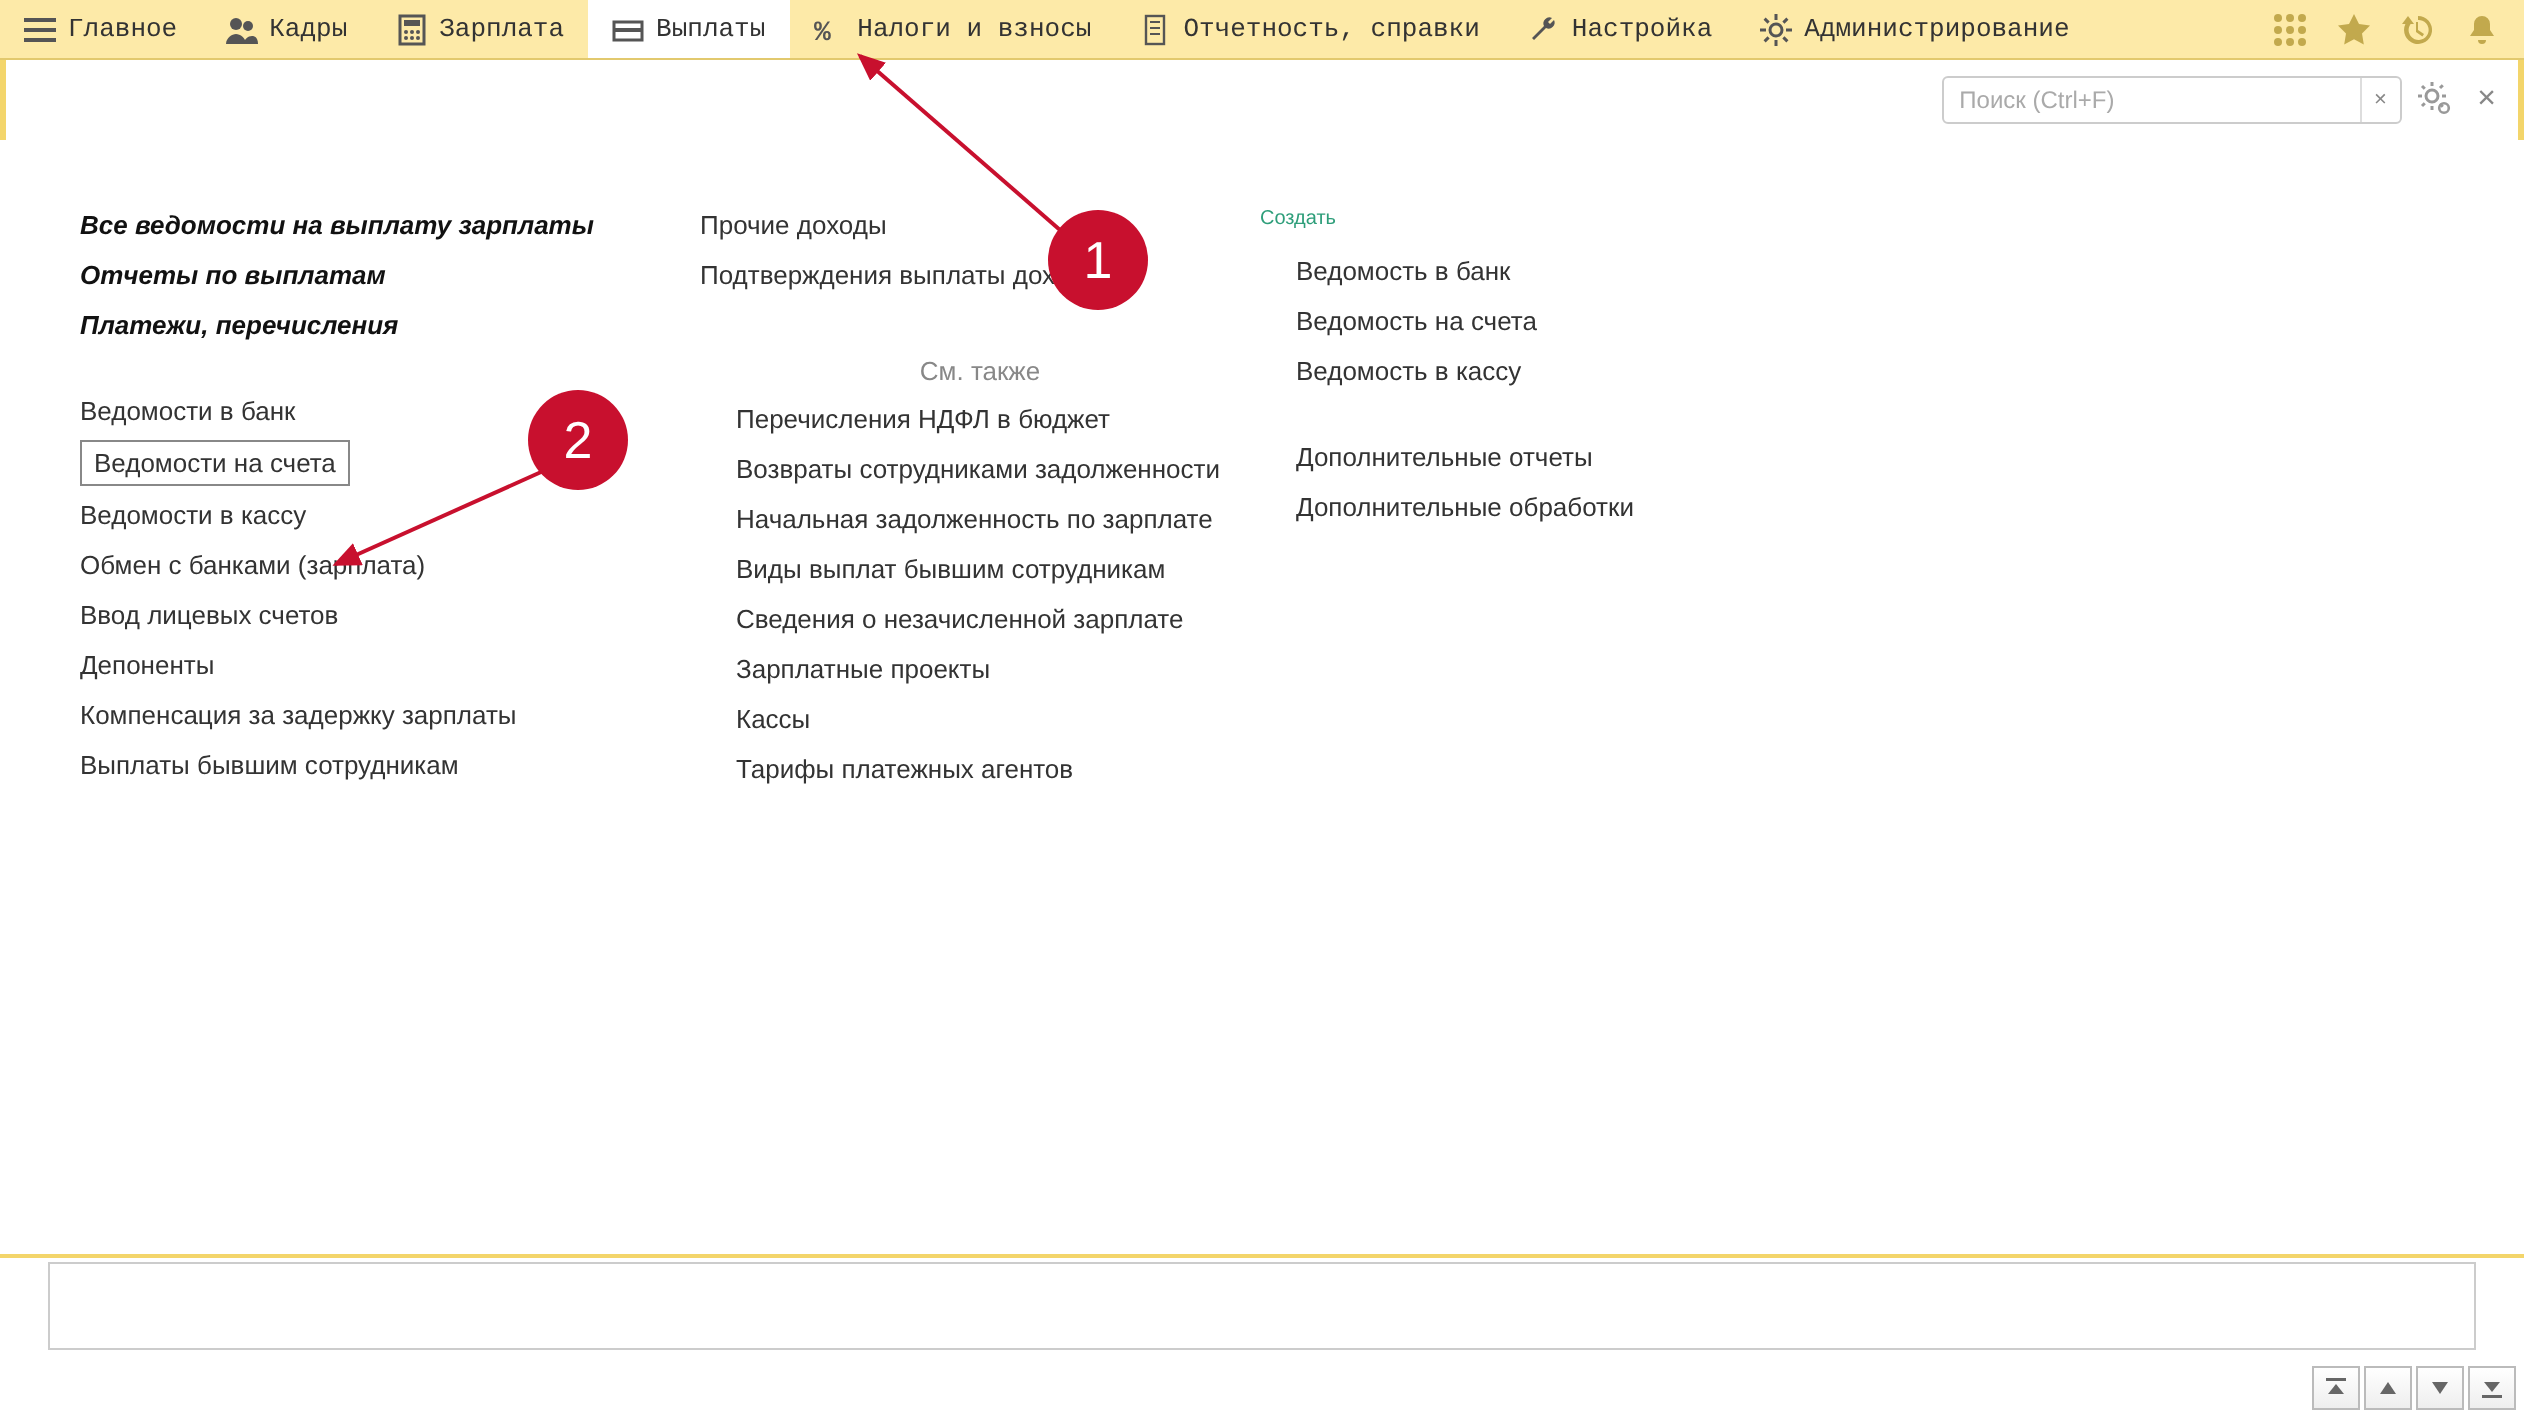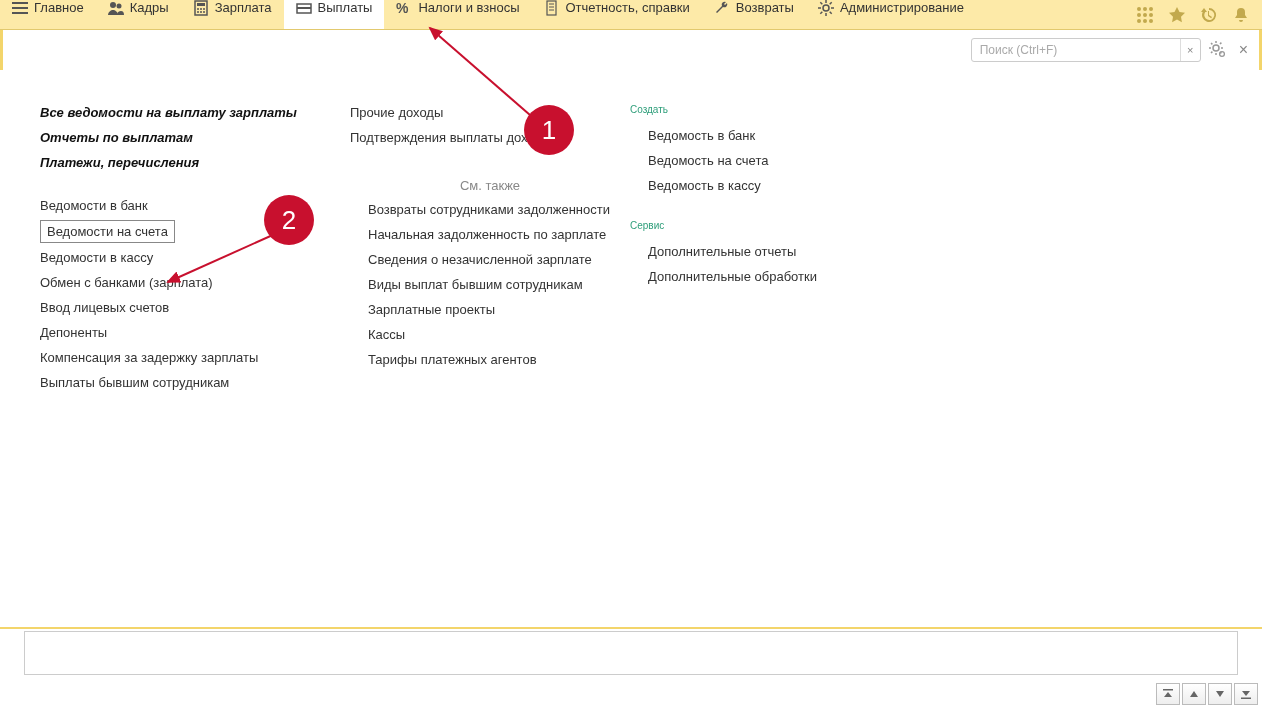--- a/index.html
+++ b/index.html
@@ -14,26 +14,27 @@
   }
   .topbar {
     display: flex;
     align-items: stretch;
     background: #fdeaa8;
     height: 30px;
     border-bottom: 1px solid #e2c96e;
   }
   .topbar-item {
     display: flex;
-    align-items: flex-start;
+    align-items: center;
     gap: 6px;
     padding: 0 12px;
     color: #333;
     cursor: pointer;
     white-space: nowrap;
+    font-family: Liberation Mono, monospace;
   }
   .topbar-item.active {
     background: #fff;
   }
   .topbar-item svg { width: 16px; height: 16px; fill: #555; }
   .topbar-right {
     margin-left: auto;
     display: flex;
     align-items: center;
     gap: 14px;
@@ -246,21 +247,21 @@
         <line x1="5" y1="4" x2="10" y2="4" stroke="#555"></line>
         <line x1="5" y1="7" x2="10" y2="7" stroke="#555"></line>
         <line x1="5" y1="10" x2="10" y2="10" stroke="#555"></line>
       </svg>
     <span>Отчетность, справки</span>
   </div>
   <div class="topbar-item">
     <svg viewBox="0 0 16 16">
         <path d="M13 3a3 3 0 0 1-4 4L3 13l-1-1 6-6a3 3 0 0 1 4-4l-2 2 1 1z" fill="#555"></path>
       </svg>
-    <span>Возвраты</span>
+    <span>Настройка</span>
   </div>
   <div class="topbar-item">
     <svg viewBox="0 0 16 16">
         <circle cx="8" cy="8" r="3" fill="none" stroke="#555" stroke-width="1.5"></circle>
         <path d="M8 0v3M8 13v3M0 8h3M13 8h3M2.3 2.3l2 2M11.7 11.7l2 2M2.3 13.7l2-2M11.7 4.3l2-2" stroke="#555" stroke-width="1.5"></path>
       </svg>
     <span>Администрирование</span>
   </div>
   <div class="topbar-right">
     <span class="icon-btn">
@@ -329,39 +330,39 @@
     <span class="link">Компенсация за задержку зарплаты</span>
     <span class="link">Выплаты бывшим сотрудникам</span>
   </div>
 
   <div class="col col2">
     <span class="link">Прочие доходы</span>
     <span class="link">Подтверждения выплаты дох</span>
     <div class="spacer"></div>
     <span class="section-title-grey">См. также</span>
     <div class="indented">
+      <span class="link">Перечисления НДФЛ в бюджет</span>
       <span class="link">Возвраты сотрудниками задолженности</span>
       <span class="link">Начальная задолженность по зарплате</span>
+      <span class="link">Виды выплат бывшим сотрудникам</span>
       <span class="link">Сведения о незачисленной зарплате</span>
-      <span class="link">Виды выплат бывшим сотрудникам</span>
       <span class="link">Зарплатные проекты</span>
       <span class="link">Кассы</span>
       <span class="link">Тарифы платежных агентов</span>
     </div>
   </div>
 
   <div class="col col3">
     <span class="section-title-green">Создать</span>
     <div class="indented">
       <span class="link">Ведомость в банк</span>
       <span class="link">Ведомость на счета</span>
       <span class="link">Ведомость в кассу</span>
     </div>
     <div class="spacer"></div>
-    <span class="section-title-green">Сервис</span>
     <div class="indented">
       <span class="link">Дополнительные отчеты</span>
       <span class="link">Дополнительные обработки</span>
     </div>
   </div>
 
 </div>
 
 <div class="callout" style="left:524px; top:105px;">1</div>
 <svg class="arrow-svg" style="left:420px; top:20px;" width="120" height="110">

